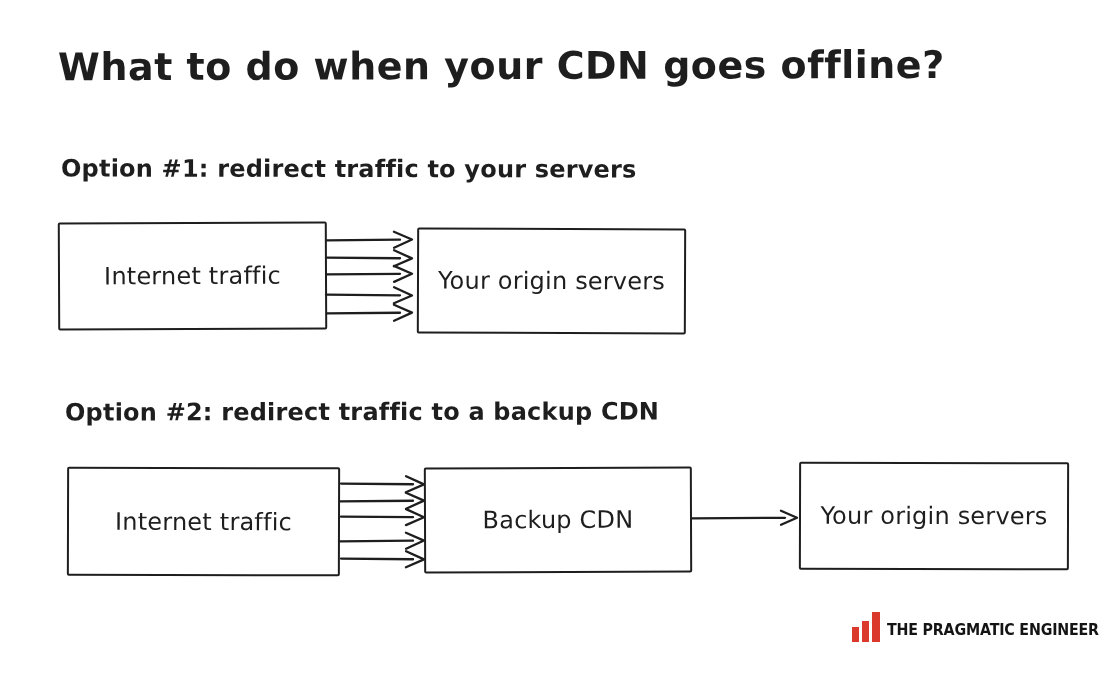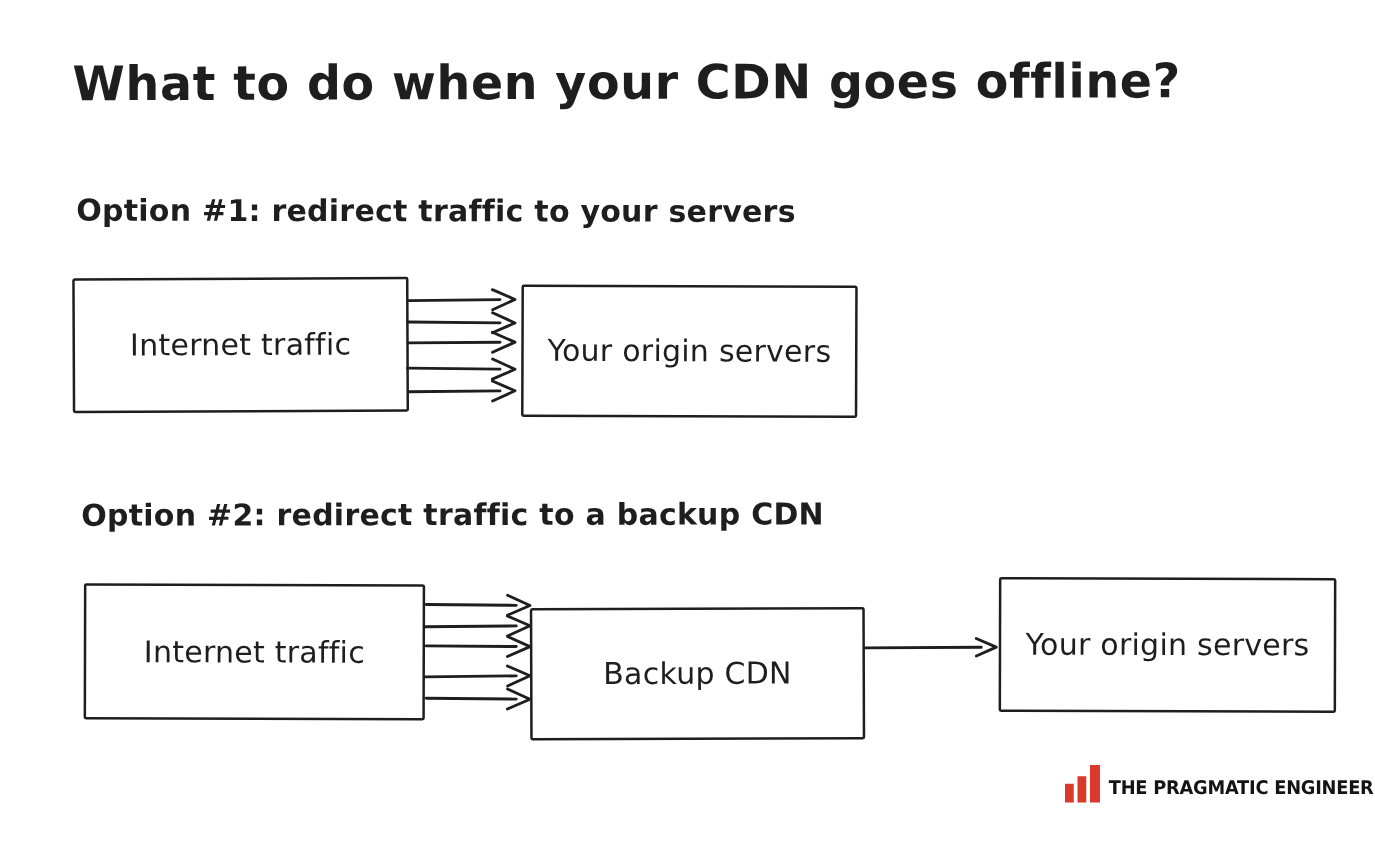--- a/index.html
+++ b/index.html
@@ -34,21 +34,21 @@
     border:2.4px solid var(--ink);
     background:#fff;
     border-radius:2px;
     display:flex;align-items:center;justify-content:center;
     font-size:24px;font-weight:500;letter-spacing:.2px;
     text-align:center;
   }
   #box-o1-internet {left:58px; top:222px; width:265px; height:104px; transform:rotate(-.25deg);}
   #box-o1-origin   {left:417px;top:228px; width:265px; height:102px; transform:rotate(.2deg);}
   #box-o2-internet {left:67px; top:467px; width:269px; height:105px; transform:rotate(.15deg);}
-  #box-o2-backup   {left:424px;top:486px; width:264px; height:102px; transform:rotate(-.2deg);}
+  #box-o2-backup   {left:424px;top:467px; width:264px; height:102px; transform:rotate(-.2deg);}
   #box-o2-origin   {left:799px;top:462px; width:266px; height:104px; transform:rotate(.15deg);}
   .arrows{position:absolute;overflow:visible;}
   #arrows-o1{left:320px;top:224px;}
   #arrows-o2{left:333px;top:475px;}
   #arrow-o2-single{left:689px;top:505px;}
   .arrows path{
     stroke:var(--ink);stroke-width:2.3;fill:none;
     stroke-linecap:round;stroke-linejoin:round;
   }
   .logo{

